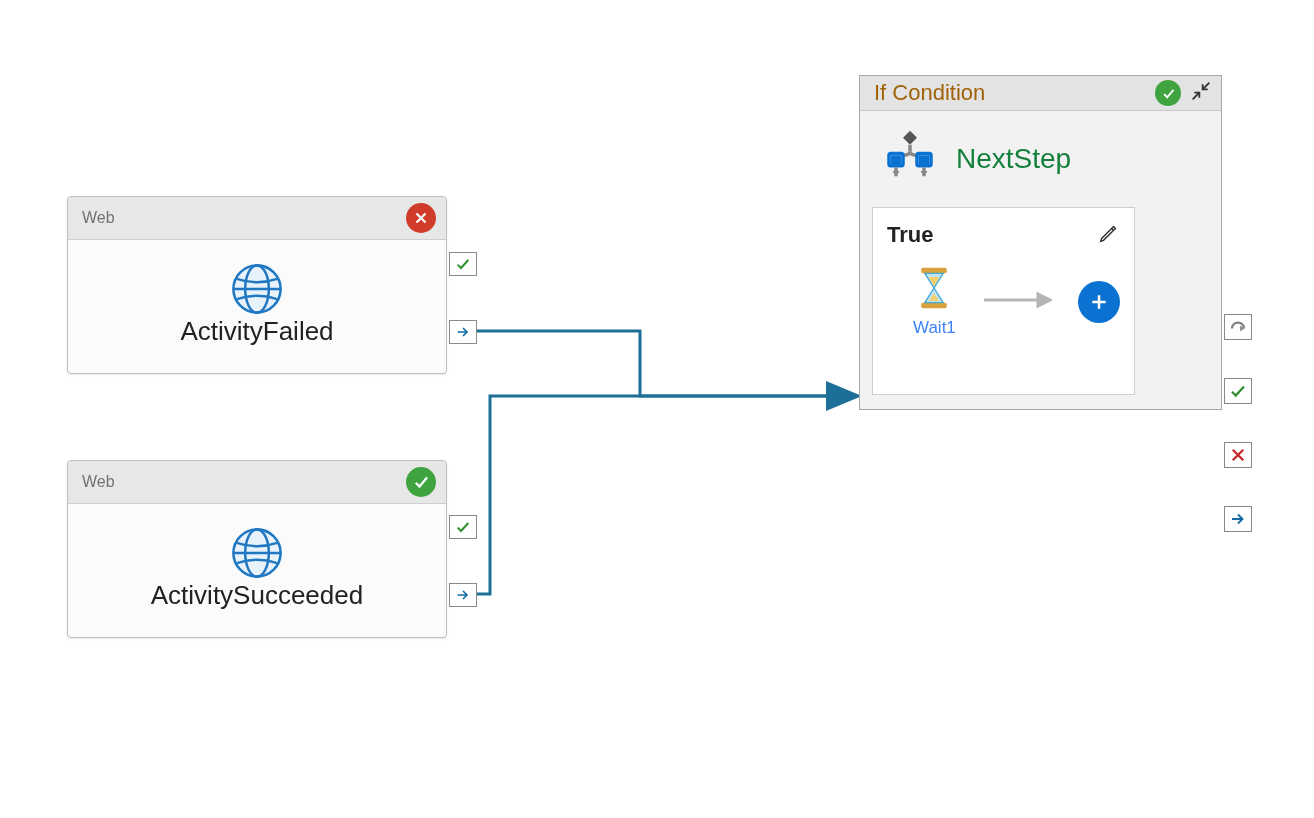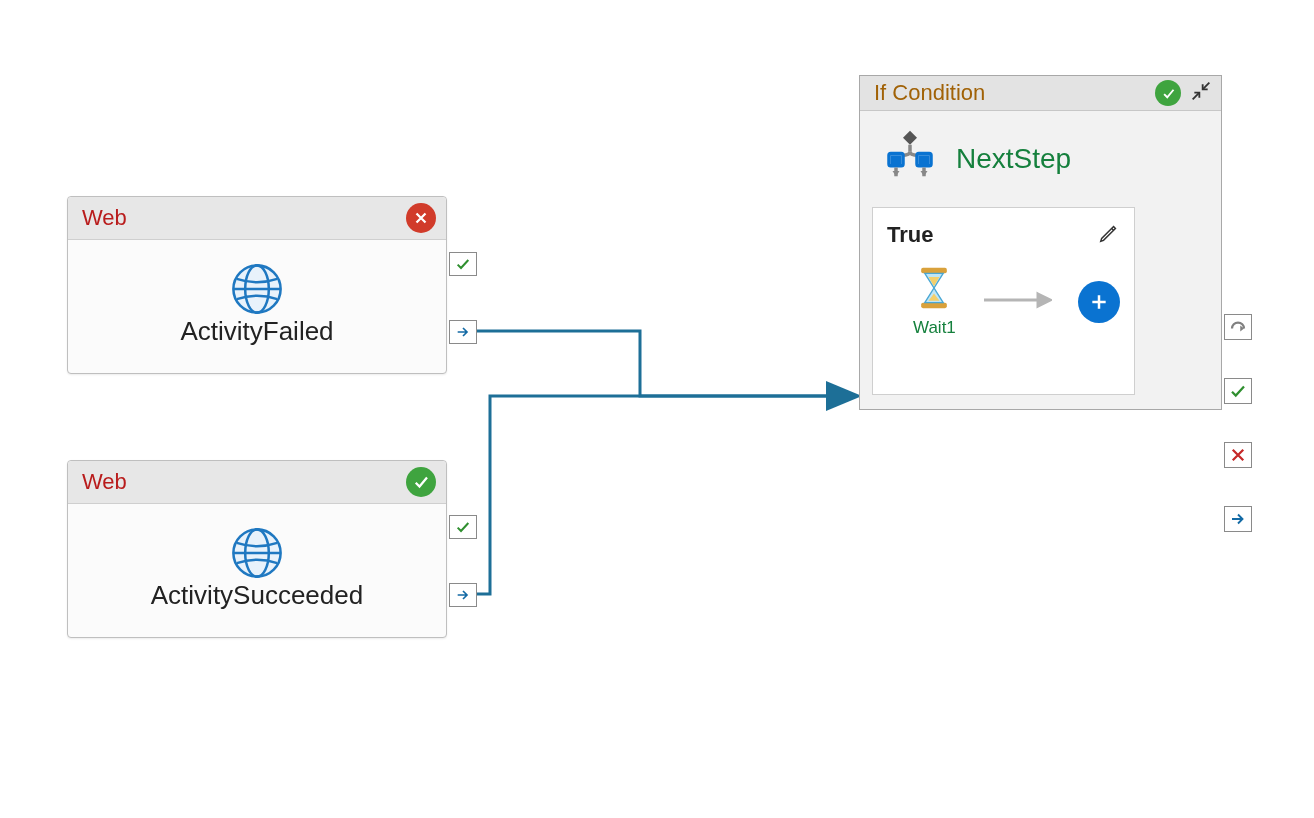--- a/index.html
+++ b/index.html
@@ -38,22 +38,22 @@
     display: flex;
     align-items: center;
     justify-content: space-between;
     background: #e7e7e7;
     border-bottom: 1px solid #cfcfcf;
     padding: 6px 10px 6px 14px;
     border-top-left-radius: 4px;
     border-top-right-radius: 4px;
   }
   .activity-type {
-    font-size: 22px;
-    color: #b91c1c;
+    font-size: 16px;
+    color: #737373;
   }
   .status-circle {
     width: 30px; height: 30px;
     border-radius: 50%;
     display: flex; align-items: center; justify-content: center;
   }
   .status-fail { background: #d13b2a; }
   .status-ok   { background: #3fa43f; }
   .status-circle svg { width: 18px; height: 18px; stroke: #fff; stroke-width: 3; fill: none; }
   .activity-body {
@@ -134,21 +134,21 @@
   }
   .pencil svg { width:22px; height:22px; stroke:#333; stroke-width:1.6; fill:none; }
 
   .branch-body {
     display:flex; align-items:center; gap: 26px;
     padding-left: 26px;
   }
   .wait-act {
     display:flex; flex-direction:column; align-items:center; gap:4px;
   }
-  .wait-label { font-size:17px; color:#15803d; }
+  .wait-label { font-size:17px; color:#3b82f6; }
   .wait-icon svg { width: 40px; height: 44px; }
 
   .arrow-short svg { width: 70px; height: 20px; stroke:#b5b5b5; stroke-width:3; fill:#b5b5b5; }
 
   .add-btn {
     width: 42px; height: 42px; border-radius: 50%;
     background: #0a73d1;
     display:flex; align-items:center; justify-content:center;
     cursor:pointer;
   }

